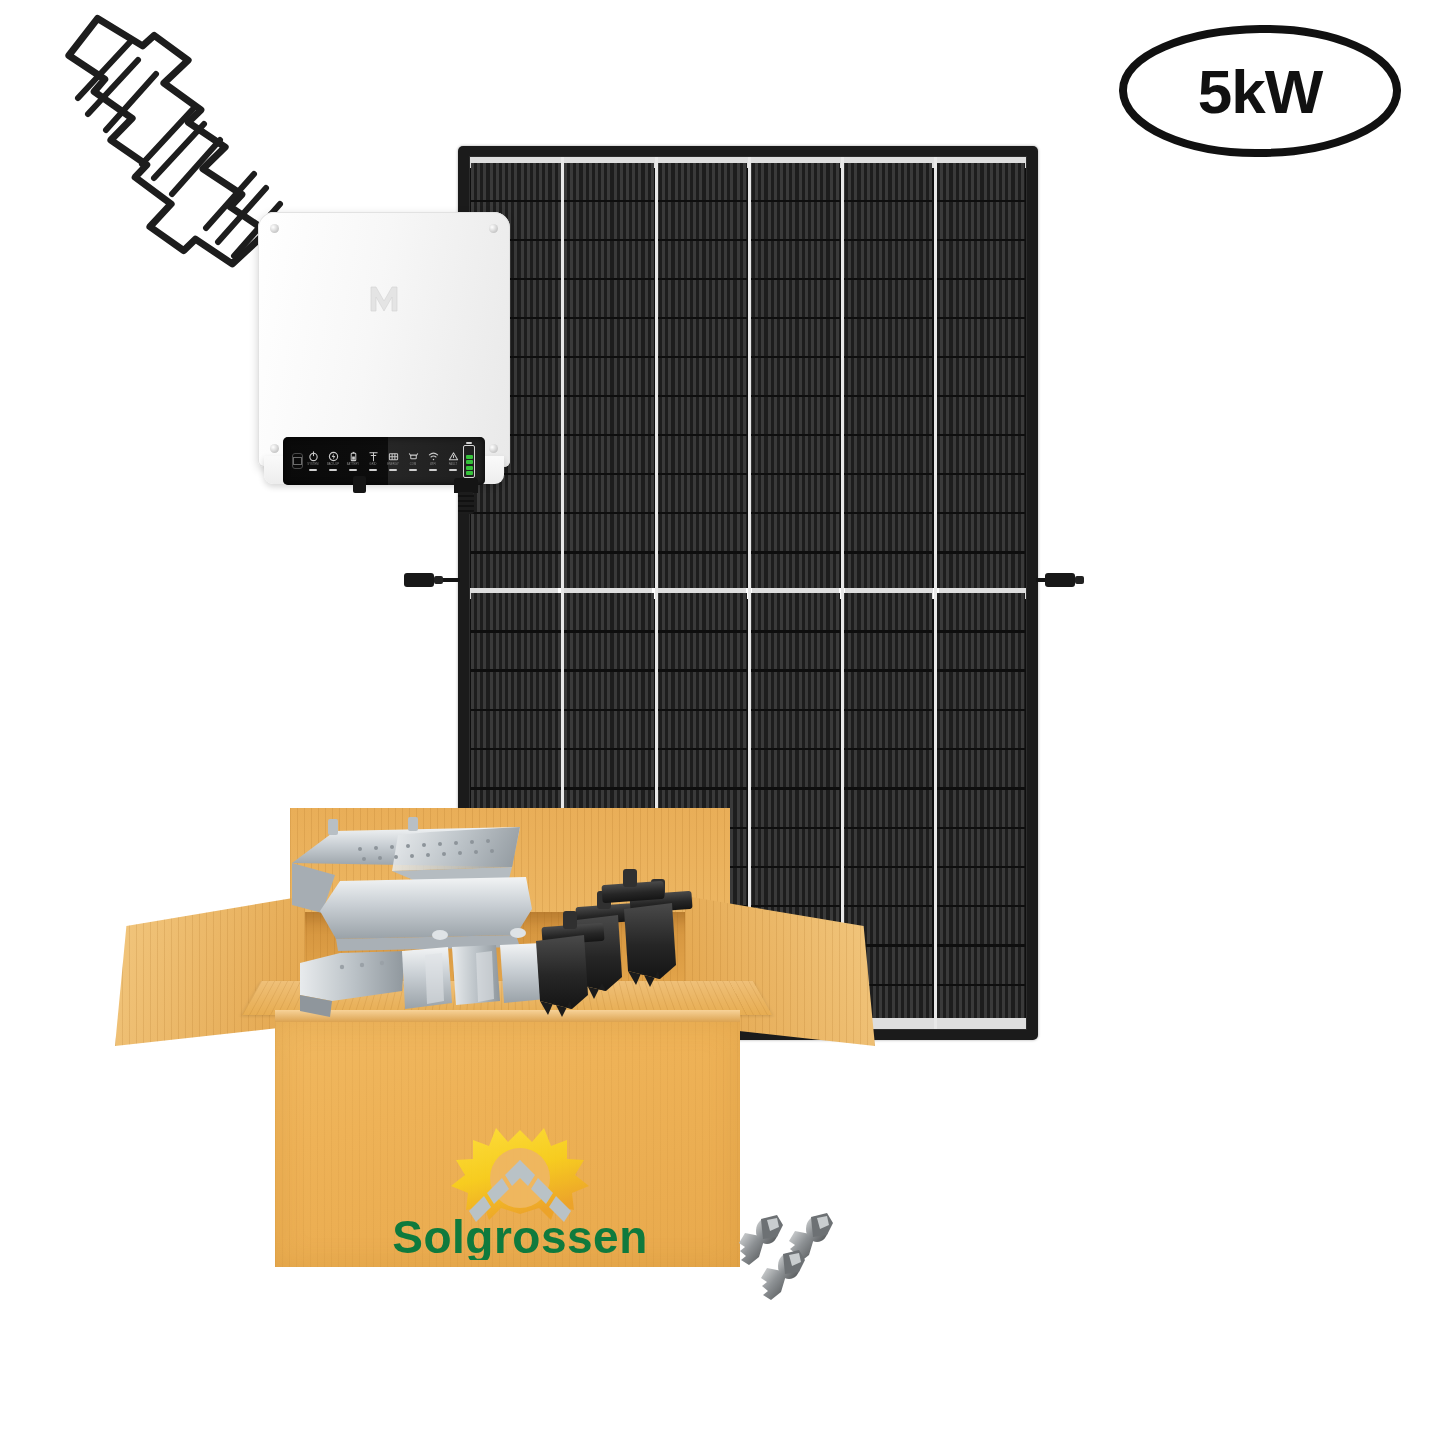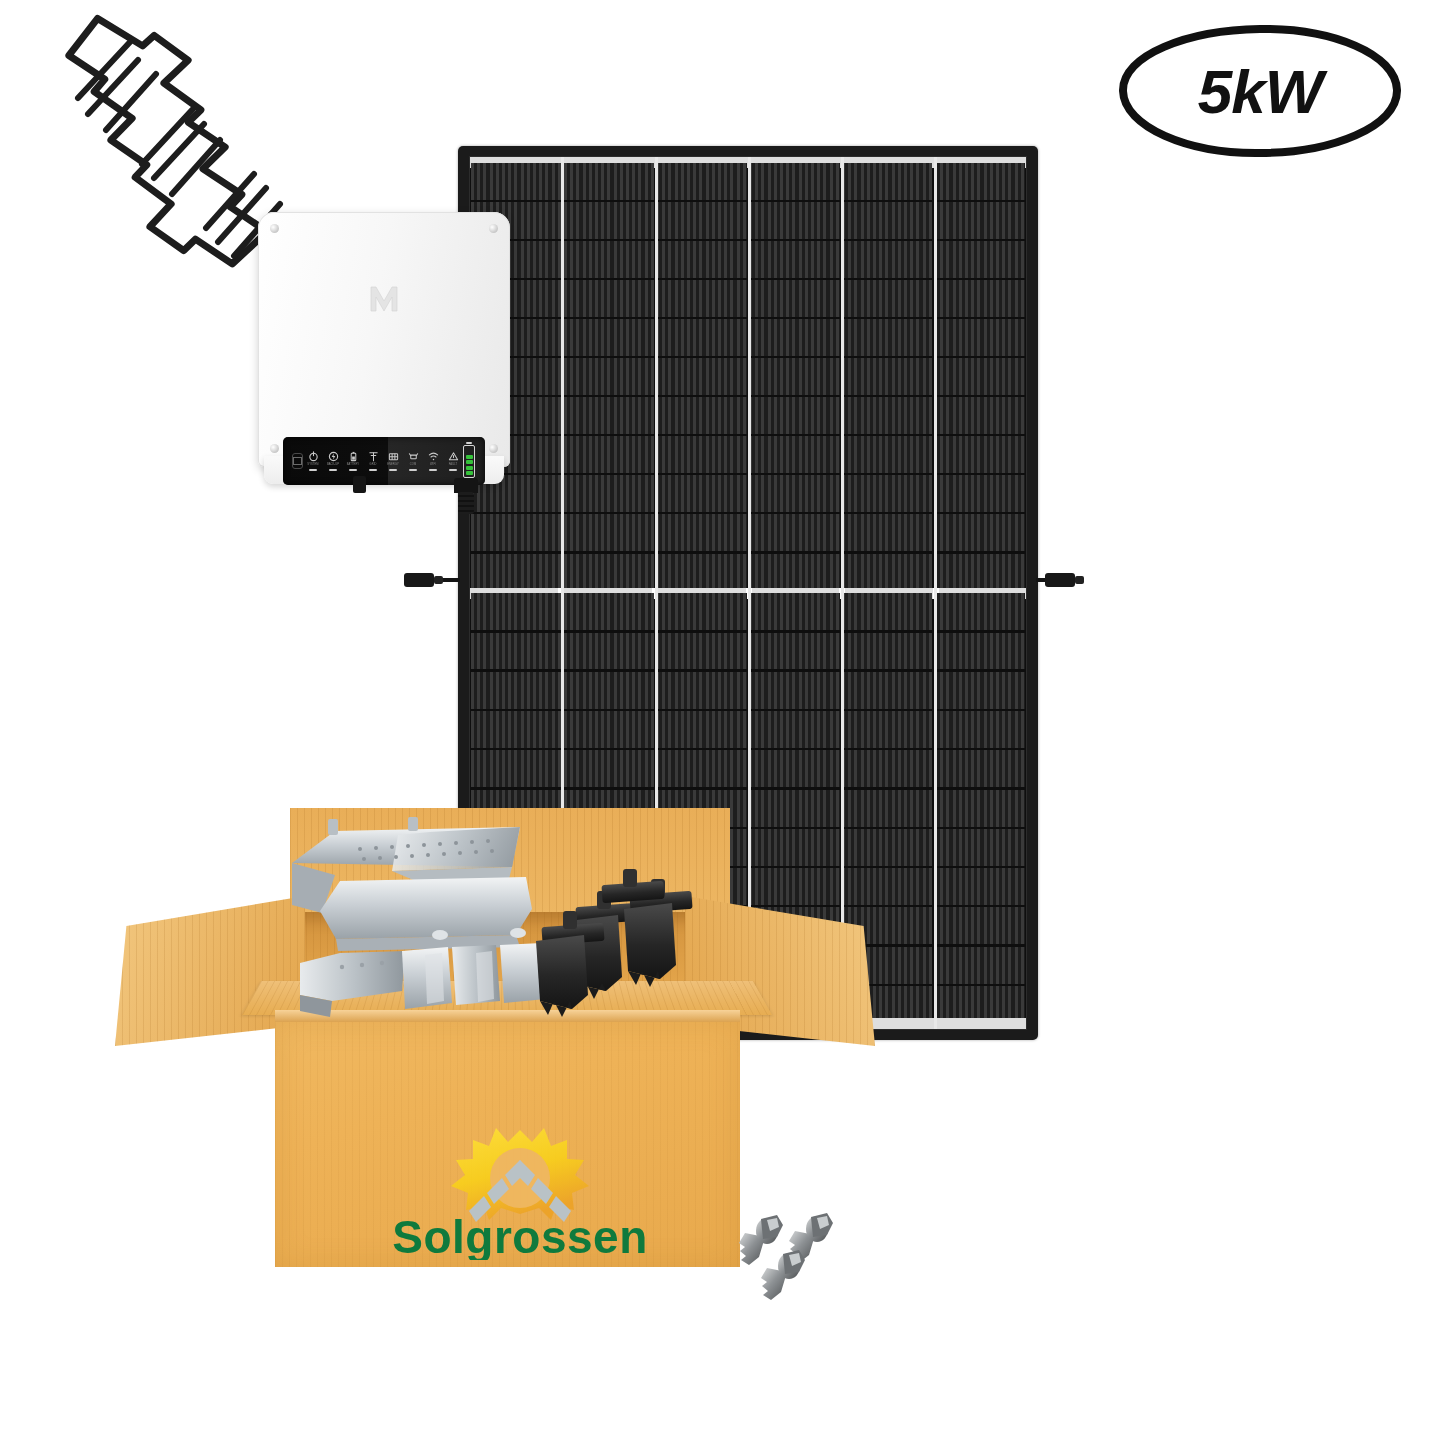--- a/index.html
+++ b/index.html
@@ -1,20 +1,20 @@
 <!DOCTYPE html>
 <html><head>
 <meta charset="utf-8">
 <style>
   html,body{margin:0;padding:0;background:#ffffff;}
   body{width:1445px;height:1445px;overflow:hidden;font-family:"Liberation Sans",sans-serif;}
   #stage{position:relative;width:1445px;height:1445px;background:#fff;}
 
   
-  .badge{position:absolute;left:1118px;top:24px;width:284px;height:134px;font-style:italic;}
+  .badge{position:absolute;left:1118px;top:24px;width:284px;height:134px;}
   .badge svg{display:block;width:100%;height:100%;}
   .badge-text{position:absolute;left:0;top:0;width:284px;height:134px;
     display:flex;align-items:center;justify-content:center;
     font-size:62px;font-weight:bold;color:#111;letter-spacing:-1px;}
 
   
   .roof-icon{position:absolute;left:14px;top:12px;width:270px;height:270px;}
   .roof-icon svg{display:block;width:100%;height:100%;}
 
   

